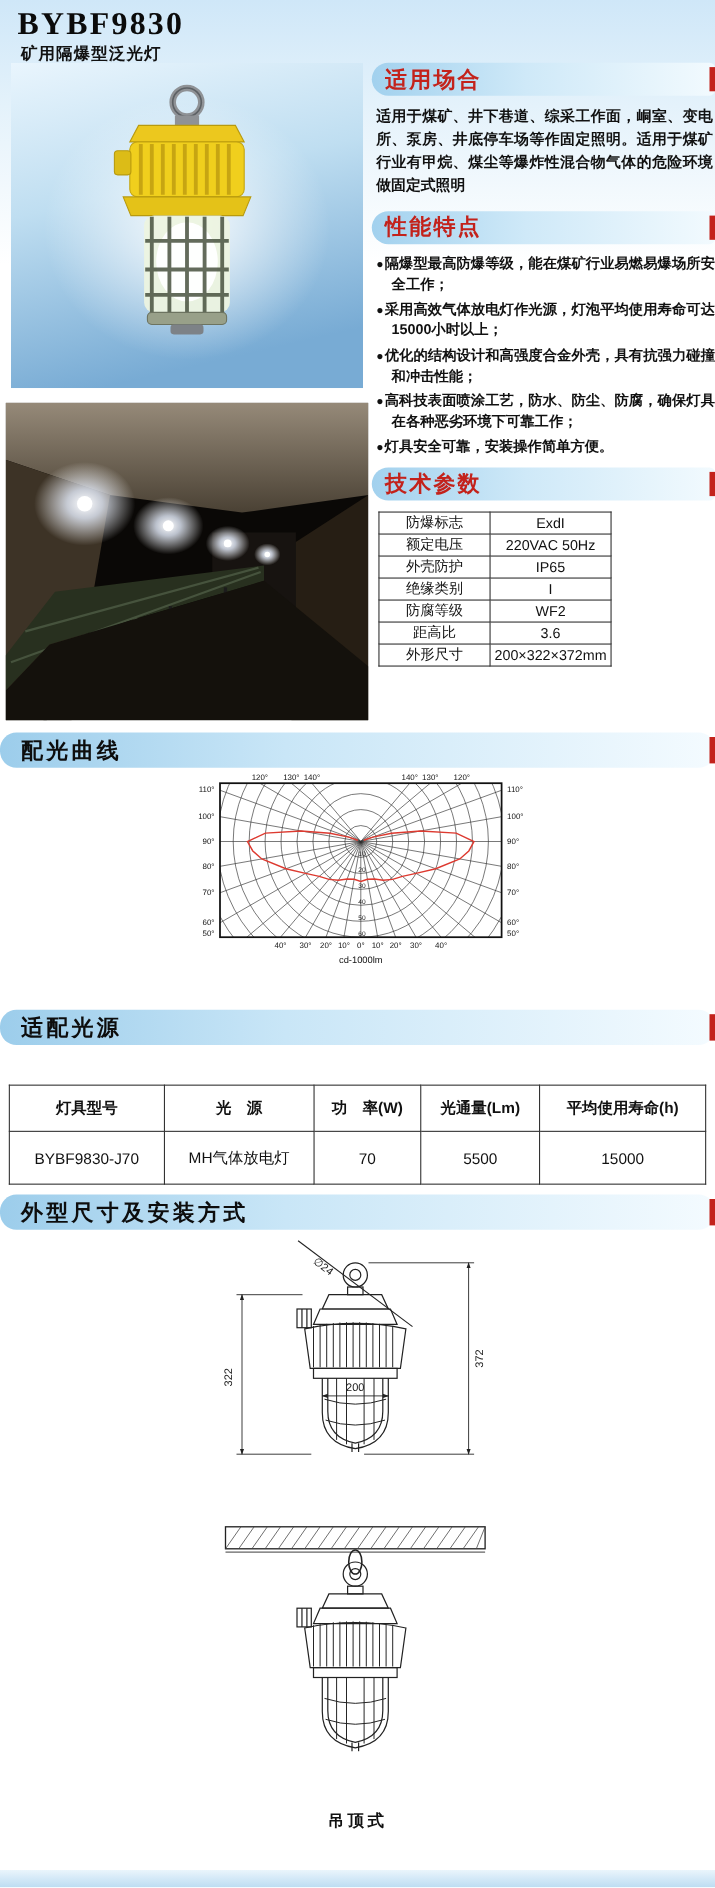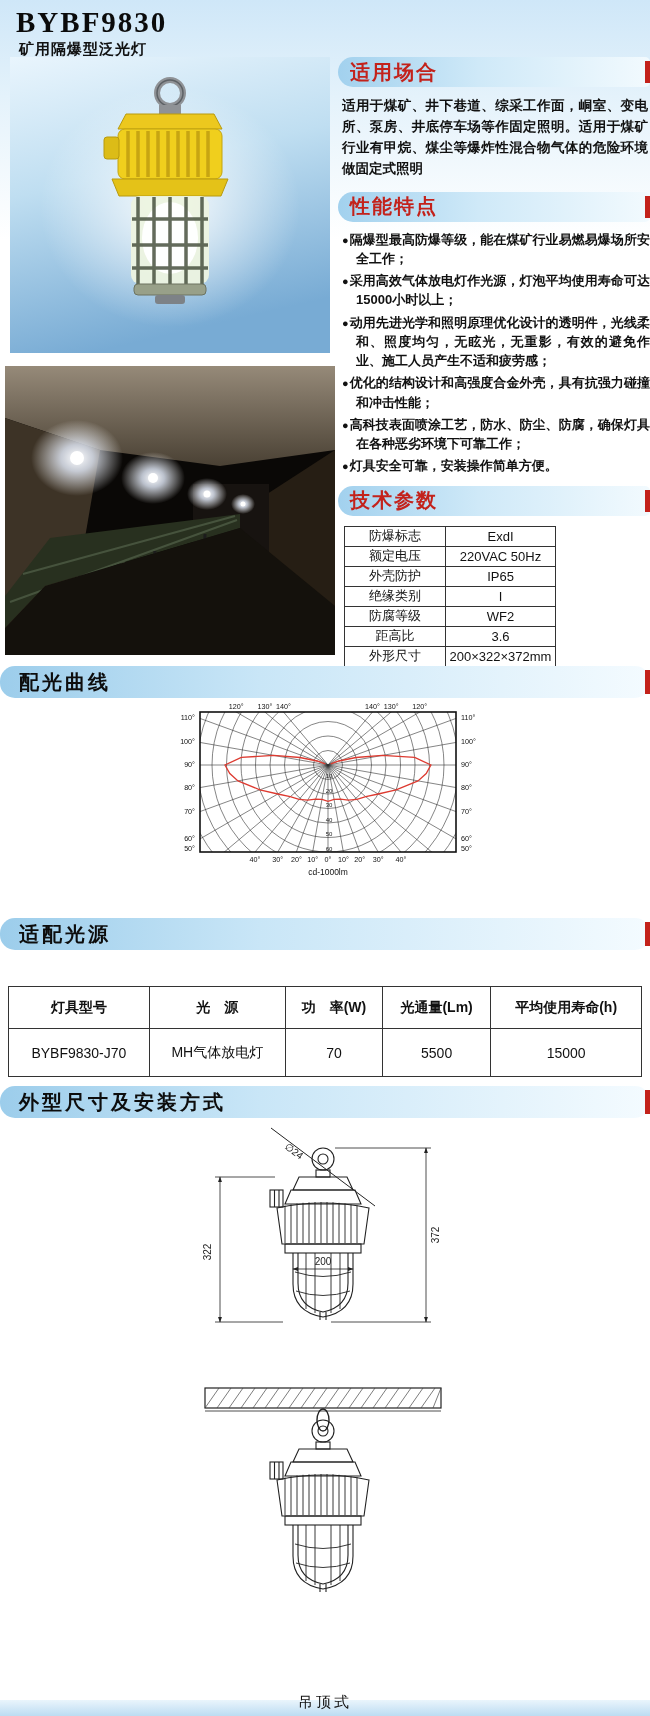--- a/index.html
+++ b/index.html
@@ -37,21 +37,21 @@
   #band-source{top:898px;margin-top:20px;}
   #band-dimension{top:1086px;}
   #polar-wrap{position:absolute;left:138px;top:700px;width:380px;height:186px;}
   .ls-table{position:absolute;left:8px;top:986px;width:634px;padding-left:45px;}
   .ls-table th,.ls-table td{border:1.5px solid #333;font-size:14px;text-align:center;}
   .ls-table th{height:39px;font-weight:bold;}
   .ls-table td{height:45px;font-weight:normal;}
   #fig1{position:absolute;left:163px;top:1126px;}
   #fig2{position:absolute;left:163px;top:1382px;}
   .mount-caption{position:absolute;left:0;top:1646px;width:650px;text-align:center;
-                 font-size:15px;font-weight:400;letter-spacing:3px;margin-top:47px;}
+                 font-size:15px;font-weight:700;letter-spacing:3px;}
   svg text{font-family:"Liberation Sans","DejaVu Sans",sans-serif;}
 </style>
 </head>
 <body>
 
 <div id="page">
   <div class="top-bg"></div>
   <div class="bottom-strip"></div>
 
   <div class="title">BYBF9830</div>
@@ -158,21 +158,20 @@
     </div>
     <div class="app-text">适用于煤矿、井下巷道、综采工作面，峒室、变电所、泵房、井底停车场等作固定照明。适用于煤矿行业有甲烷、煤尘等爆炸性混合物气体的危险环境做固定式照明</div>
 
     <div class="sec-header">
       <span class="htext">性能特点</span>
       <span class="red-tick"></span>
     </div>
     <ul class="features">
         <li>隔爆型最高防爆等级，能在煤矿行业易燃易爆场所安全工作；</li>
         <li>采用高效气体放电灯作光源，灯泡平均使用寿命可达15000小时以上；</li>
-        <li>动用先进光学和照明原理优化设计的透明件，光线柔和、照度均匀，无眩光，无重影，有效的避免作业、施工人员产生不适和疲劳感；</li>
         <li>优化的结构设计和高强度合金外壳，具有抗强力碰撞和冲击性能；</li>
         <li>高科技表面喷涂工艺，防水、防尘、防腐，确保灯具在各种恶劣环境下可靠工作；</li>
         <li>灯具安全可靠，安装操作简单方便。</li>
       </ul>
 
     <div class="sec-header">
       <span class="htext">技术参数</span>
       <span class="red-tick"></span>
     </div>
     <table class="tech-table">

